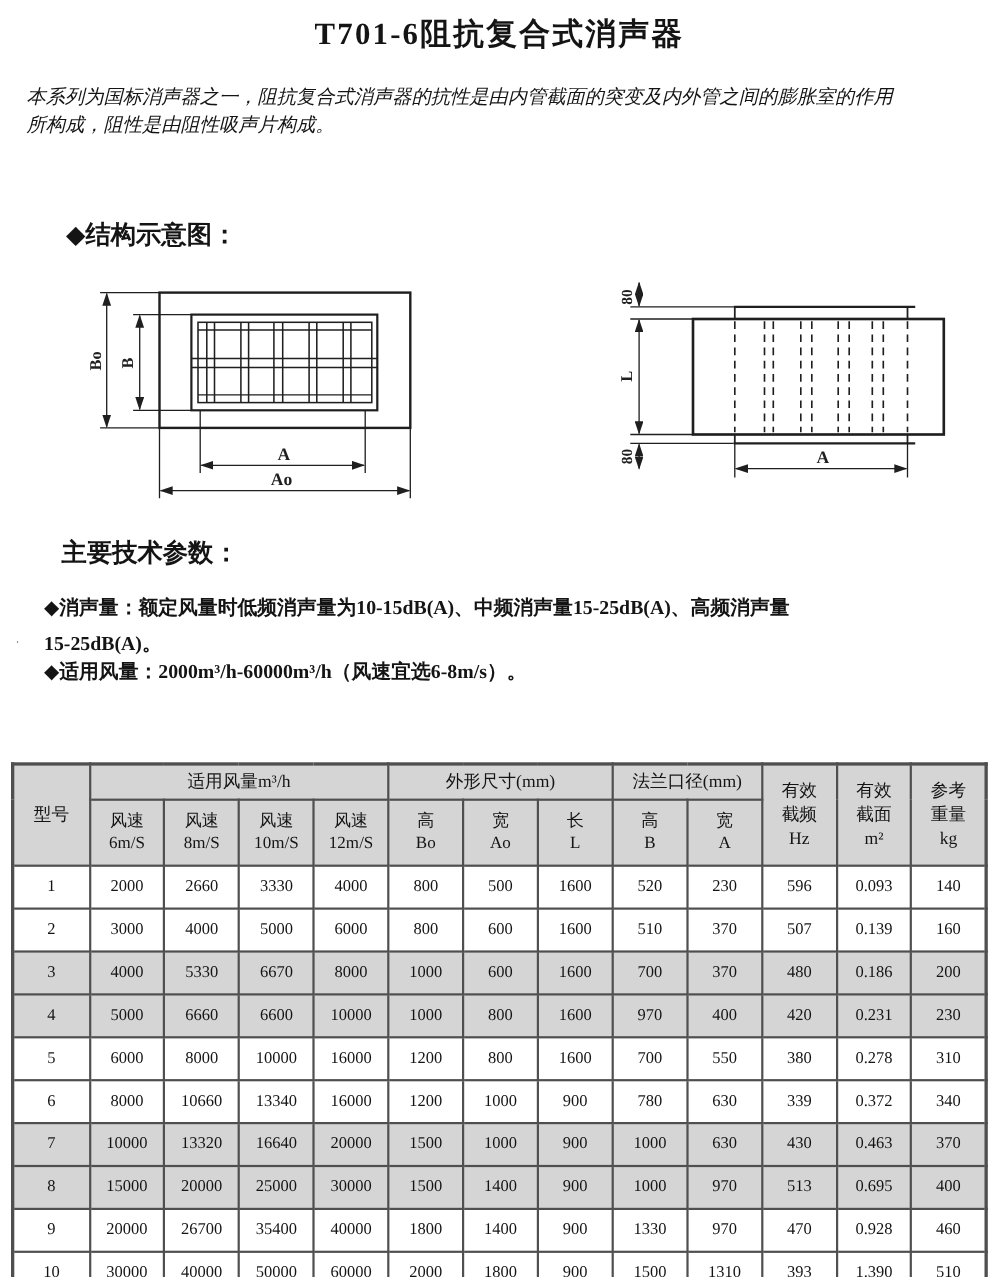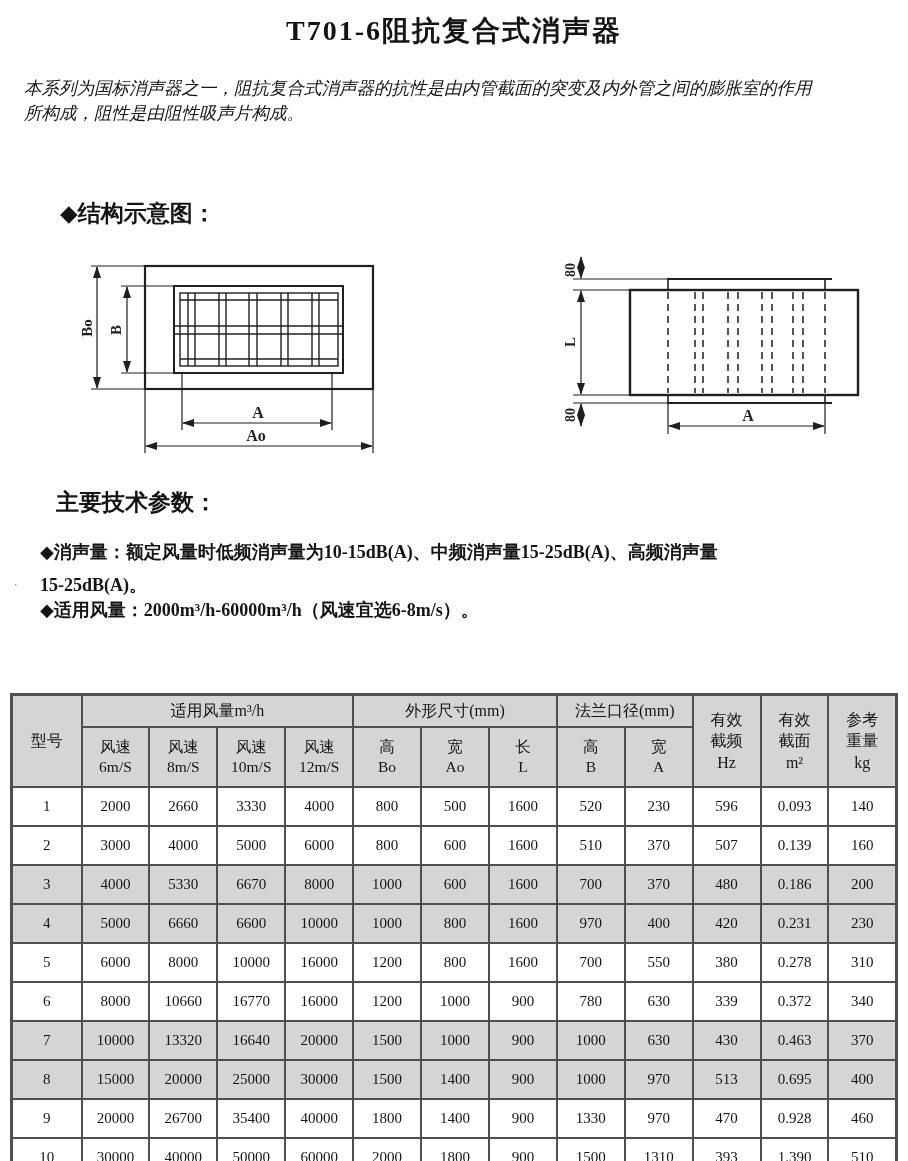--- a/index.html
+++ b/index.html
@@ -298,21 +298,21 @@
           <td>700</td>
           <td>550</td>
           <td>380</td>
           <td>0.278</td>
           <td>310</td>
         </tr>
         <tr>
           <td>6</td>
           <td>8000</td>
           <td>10660</td>
-          <td>16770</td>
+          <td>13340</td>
           <td>16000</td>
           <td>1200</td>
           <td>1000</td>
           <td>900</td>
           <td>780</td>
           <td>630</td>
           <td>339</td>
           <td>0.372</td>
           <td>340</td>
         </tr>

